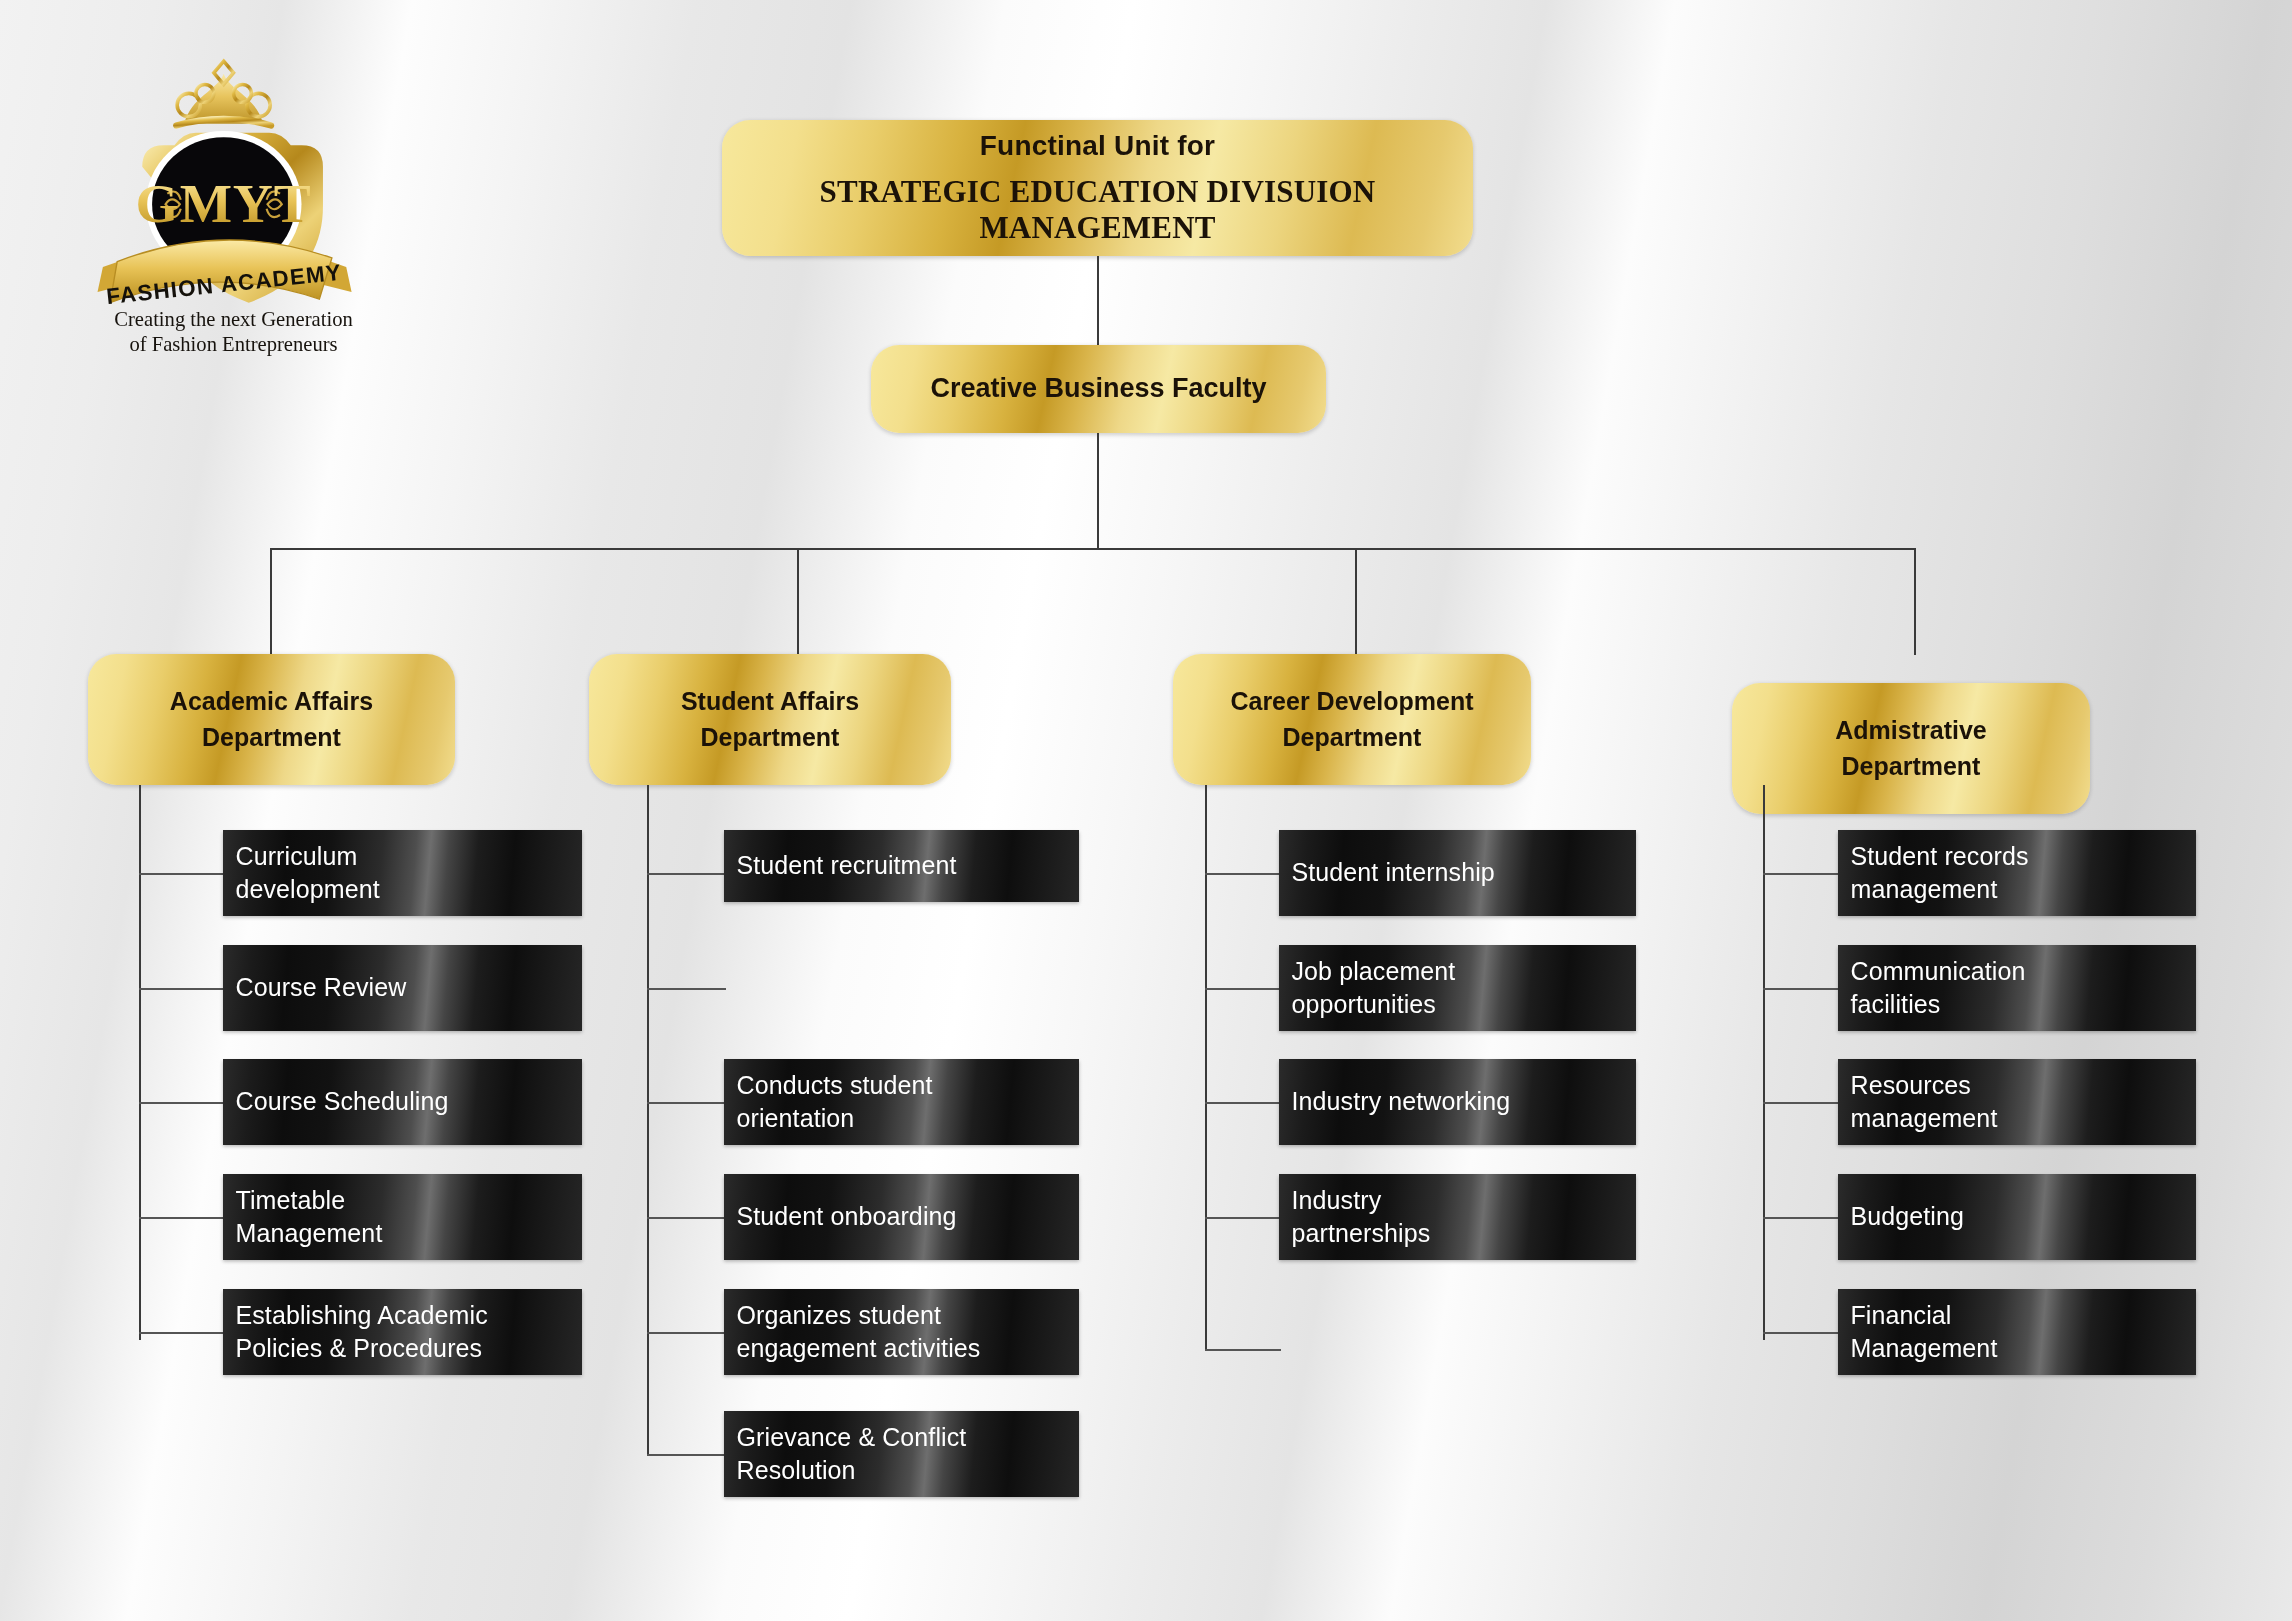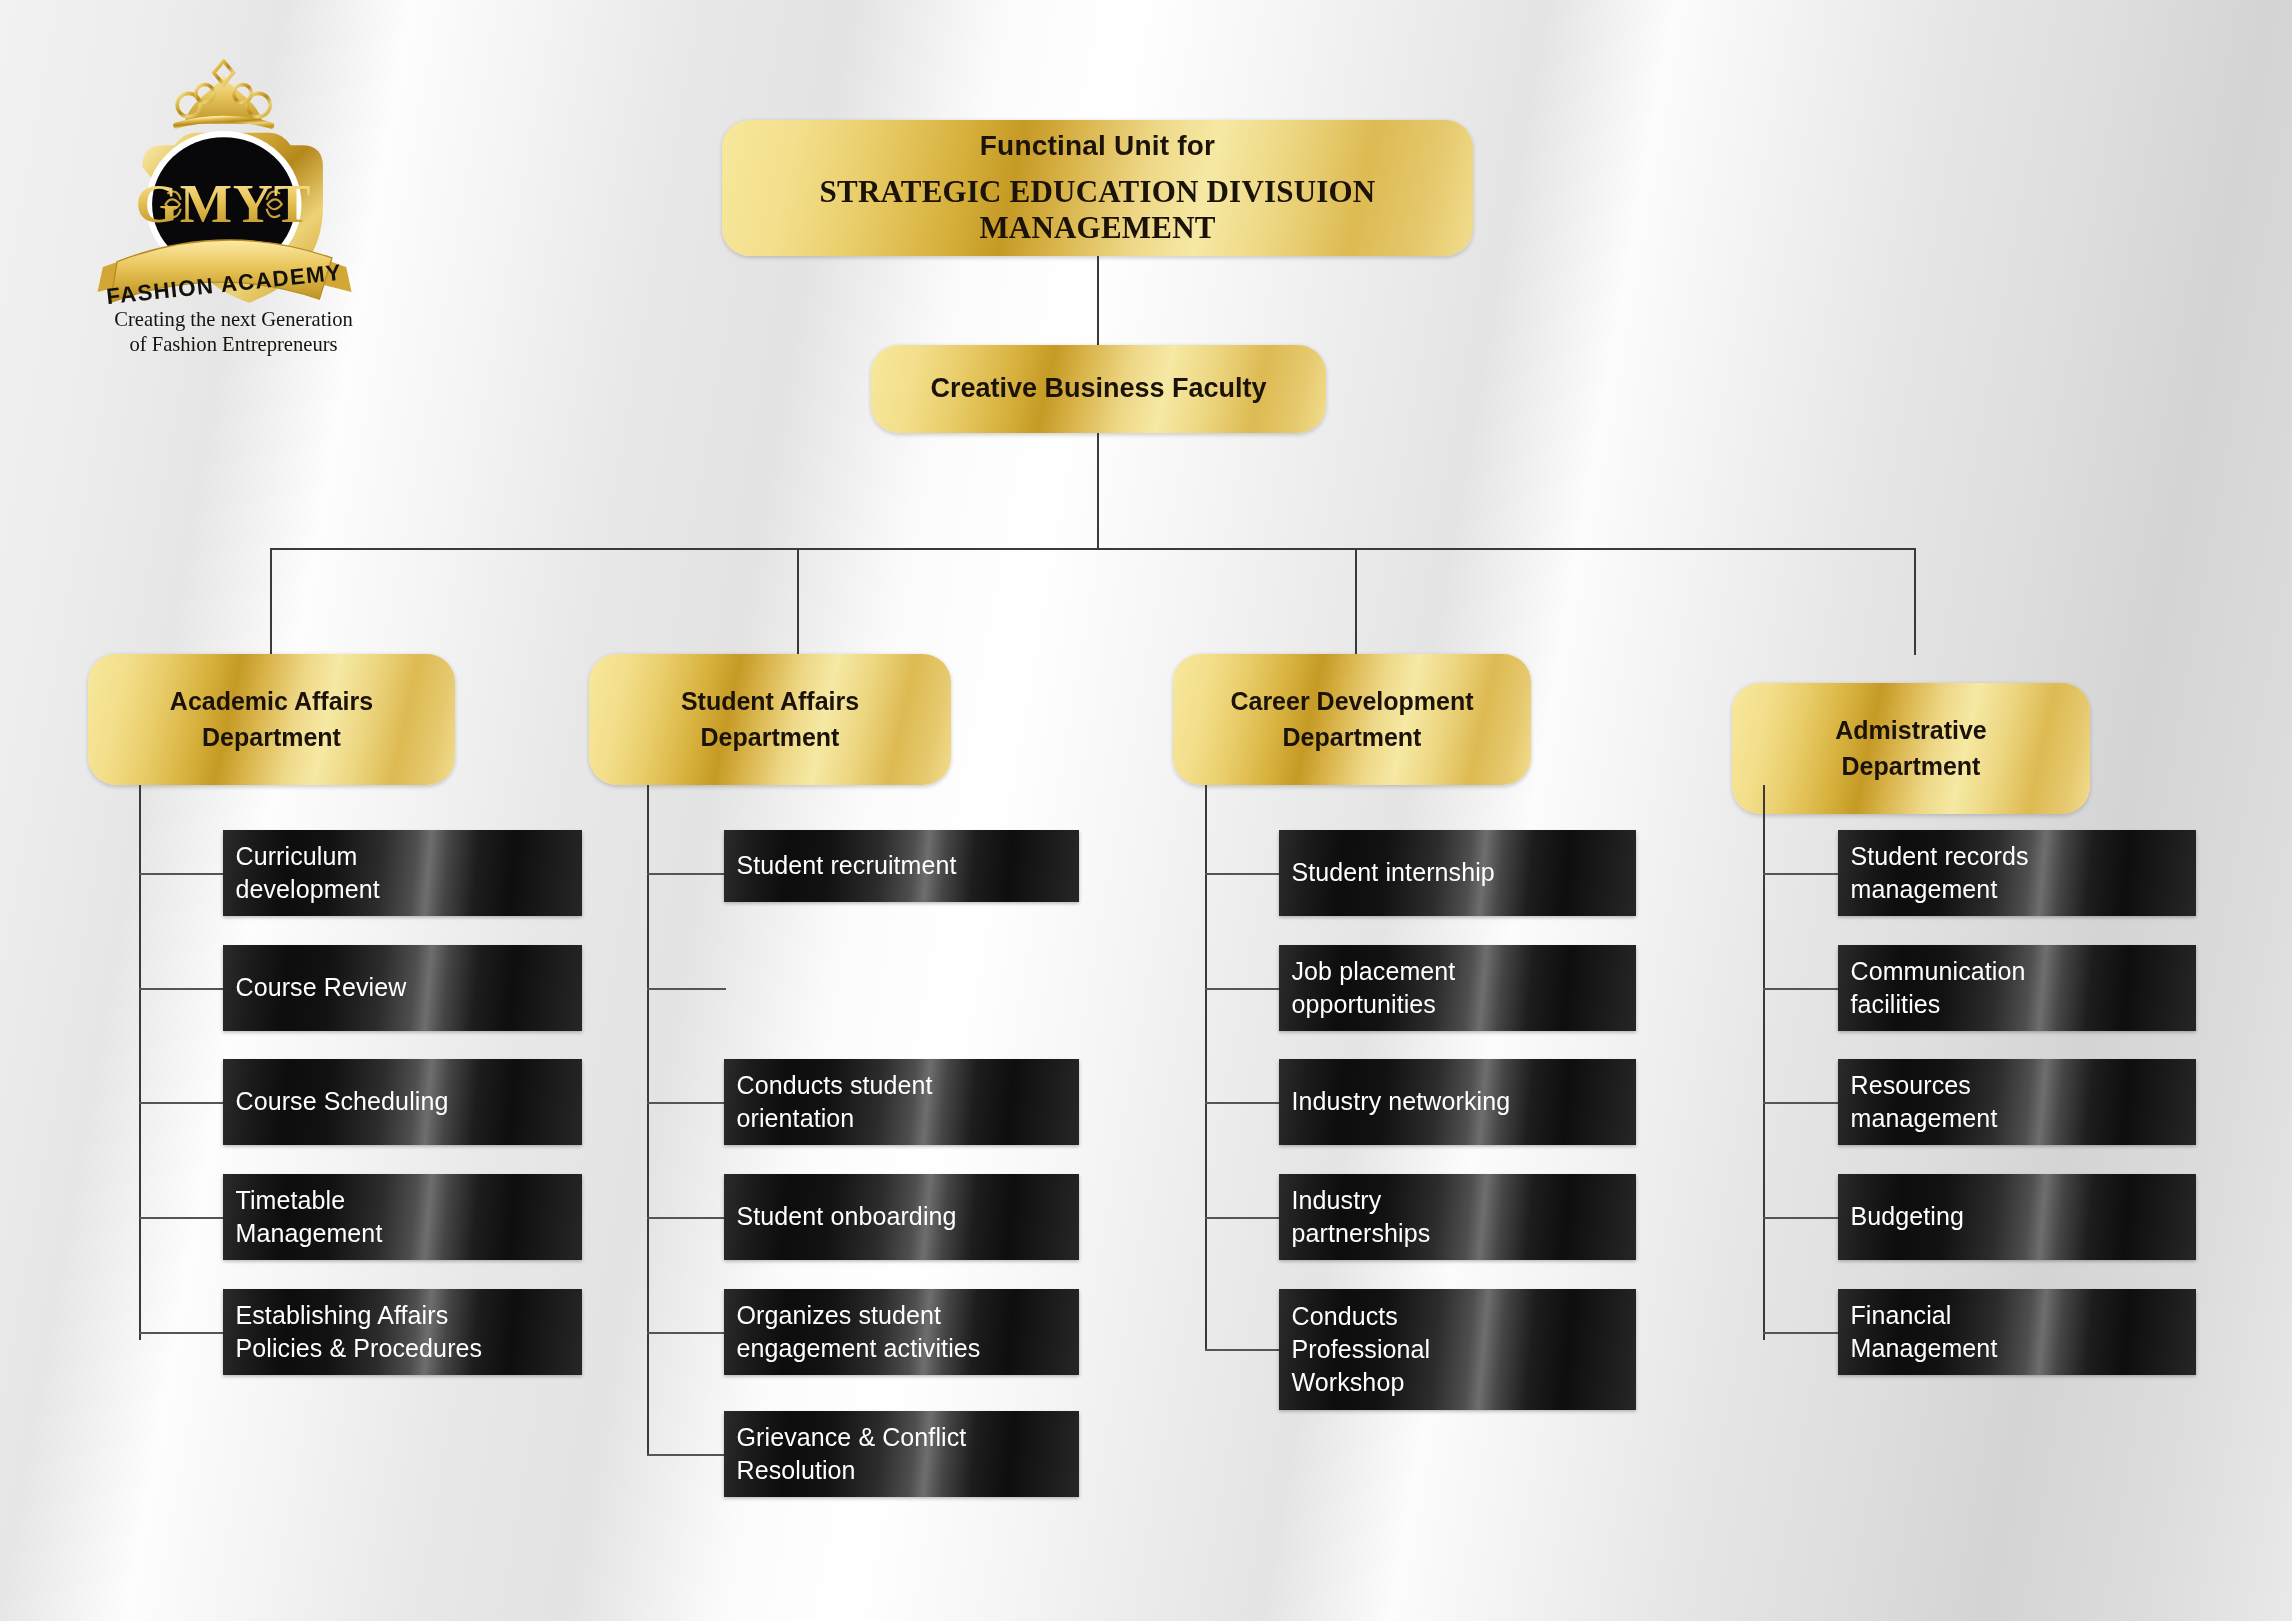--- a/index.html
+++ b/index.html
@@ -230,21 +230,21 @@
       </div>
   </div>
   <div class="blk" style="left:223px;top:1174px;width:359px;height:86px;">
     <div>
         <span>Timetable</span>
         <span>Management</span>
       </div>
   </div>
   <div class="blk" style="left:223px;top:1289px;width:359px;height:86px;">
     <div>
-        <span>Establishing Affairs</span>
+        <span>Establishing Academic</span>
         <span>Policies &amp; Procedures</span>
       </div>
   </div>
 
   <div class="ln v" style="left:647px;top:785px;height:671px;"></div>
   <div class="ln thin h" style="left:647px;top:873px;width:79px;"></div>
   <div class="ln thin h" style="left:647px;top:988px;width:79px;"></div>
   <div class="ln thin h" style="left:647px;top:1102px;width:79px;"></div>
   <div class="ln thin h" style="left:647px;top:1217px;width:79px;"></div>
   <div class="ln thin h" style="left:647px;top:1332px;width:79px;"></div>
@@ -301,27 +301,20 @@
     <div>
         <span>Industry networking</span>
       </div>
   </div>
   <div class="blk" style="left:1279px;top:1174px;width:357px;height:86px;">
     <div>
         <span>Industry</span>
         <span>partnerships</span>
       </div>
   </div>
-  <div class="blk" style="left:1279px;top:1289px;width:357px;height:121px;">
-    <div>
-        <span>Conducts</span>
-        <span>Professional</span>
-        <span>Workshop</span>
-      </div>
-  </div>
 
   <div class="ln v" style="left:1763px;top:785px;height:555px;"></div>
   <div class="ln thin h" style="left:1763px;top:873px;width:76px;"></div>
   <div class="ln thin h" style="left:1763px;top:988px;width:76px;"></div>
   <div class="ln thin h" style="left:1763px;top:1102px;width:76px;"></div>
   <div class="ln thin h" style="left:1763px;top:1217px;width:76px;"></div>
   <div class="ln thin h" style="left:1763px;top:1332px;width:76px;"></div>
 
   <div class="blk" style="left:1838px;top:830px;width:358px;height:86px;">
     <div>

